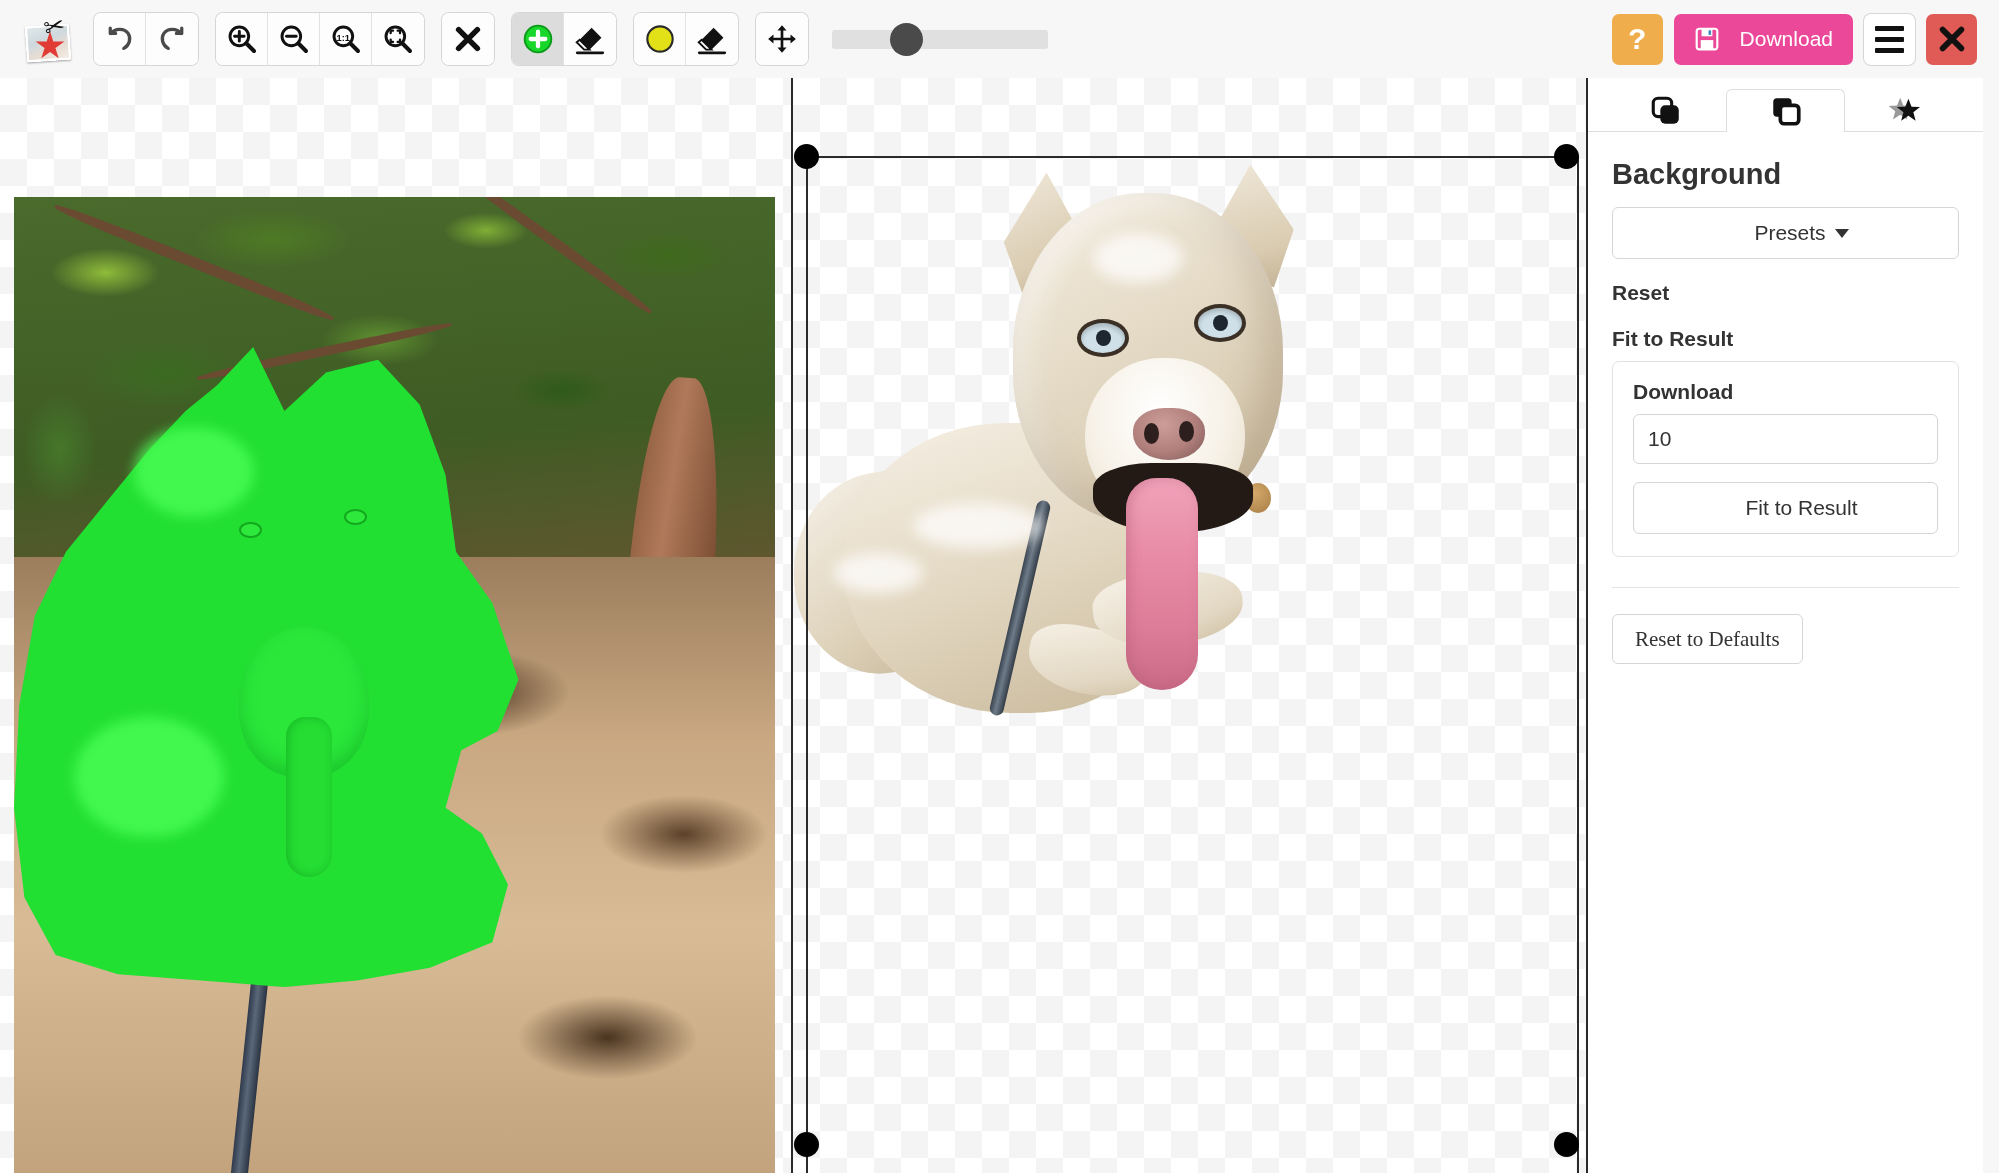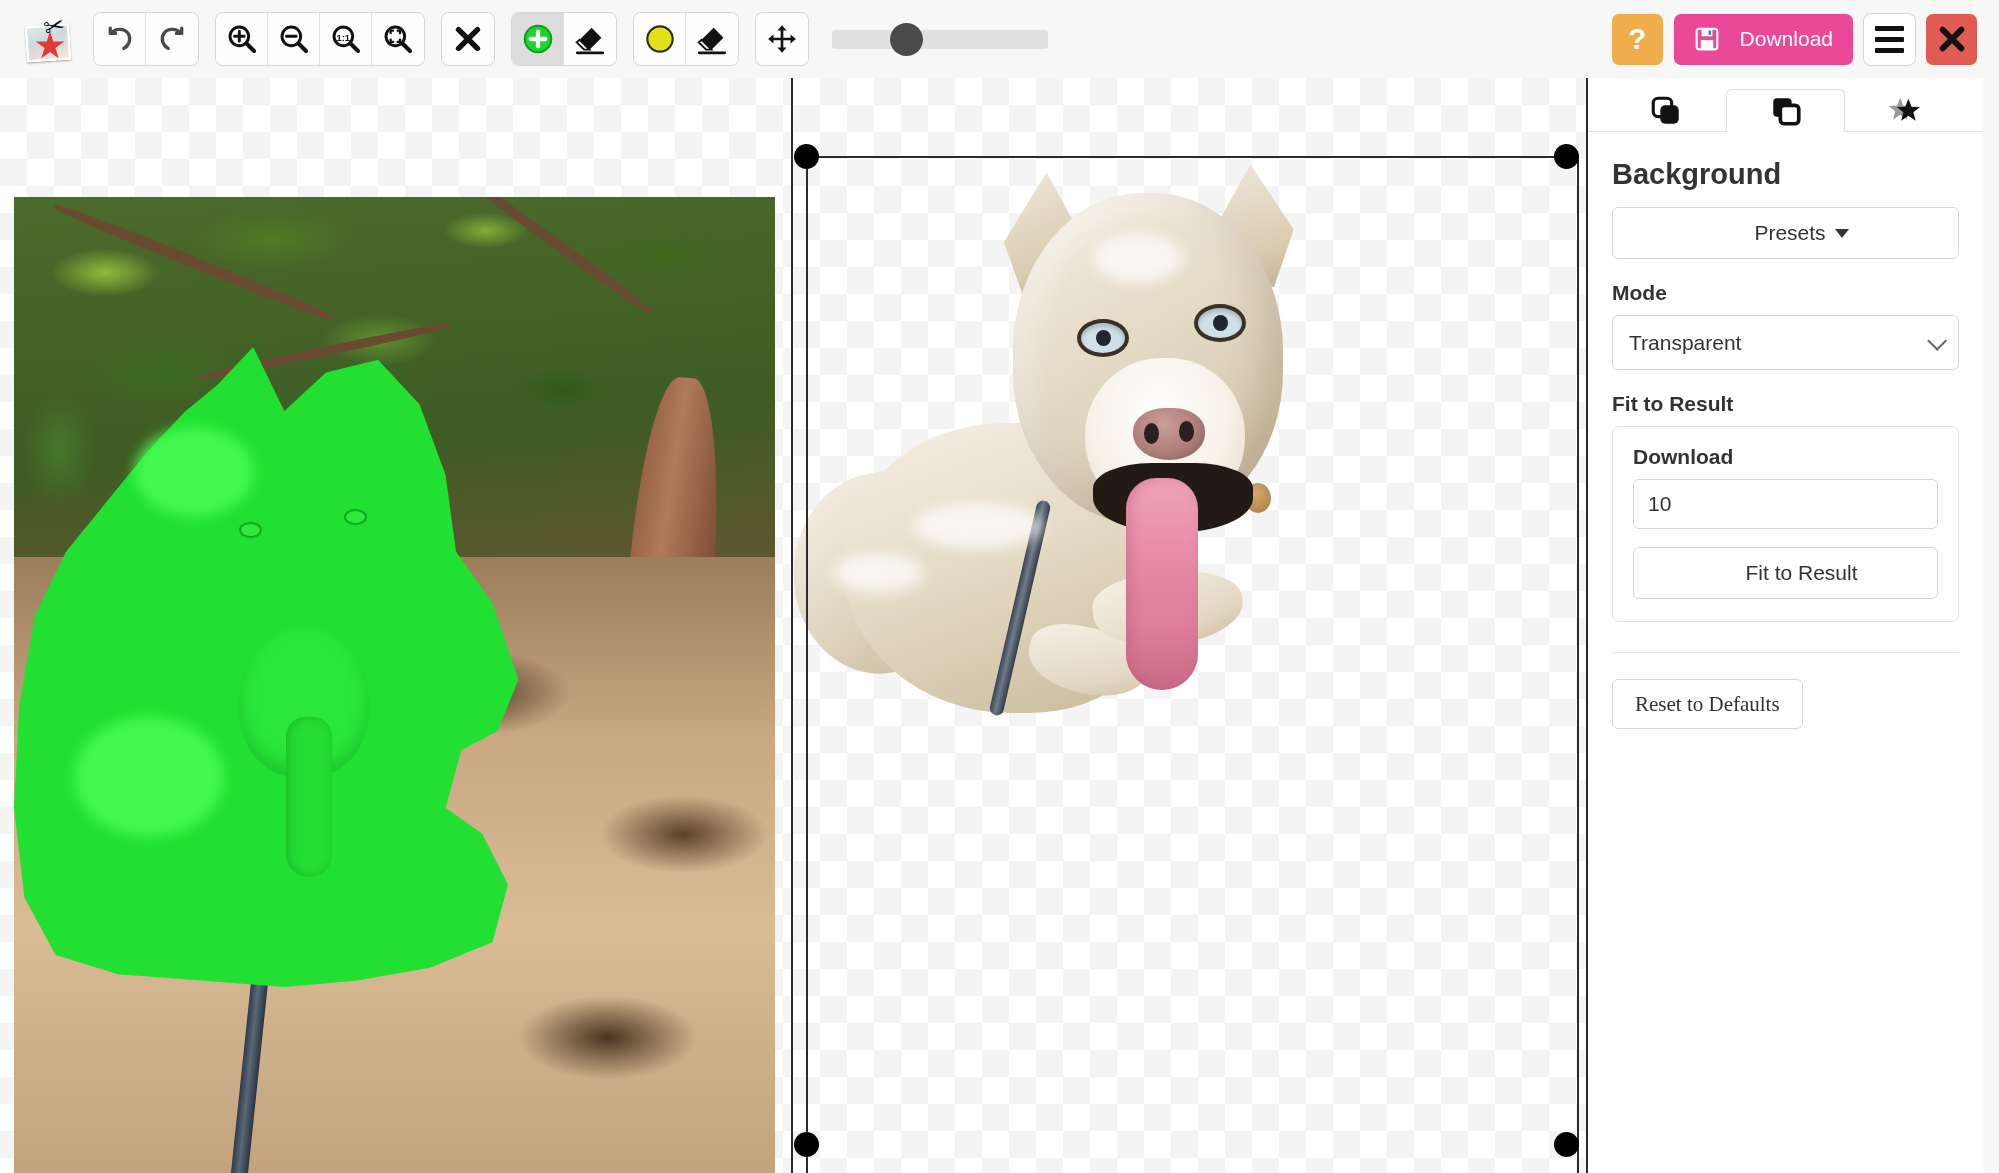--- a/index.html
+++ b/index.html
@@ -796,25 +796,21 @@
     </div>
 
     <div class="panel">
       <h2>Background</h2>
 
       <div class="ctl btn-wide">
         <span>Presets</span>
         <span class="caret"></span>
       </div>
 
-      <div class="lbl">Mode</div>
-      <div class="ctl select-box">
-        <span>Transparent</span>
-        <span class="chev"></span>
-      </div>
+      <div class="lbl">Reset</div>
 
       <div class="lbl">Fit to Result</div>
       <div class="group-box">
         <div class="sublbl">Download</div>
         <div class="ctl txtinput">
           <span>10</span>
         </div>
         <div style="height:18px"></div>
         <div class="ctl btn-wide">
           <span>Fit to Result</span>

